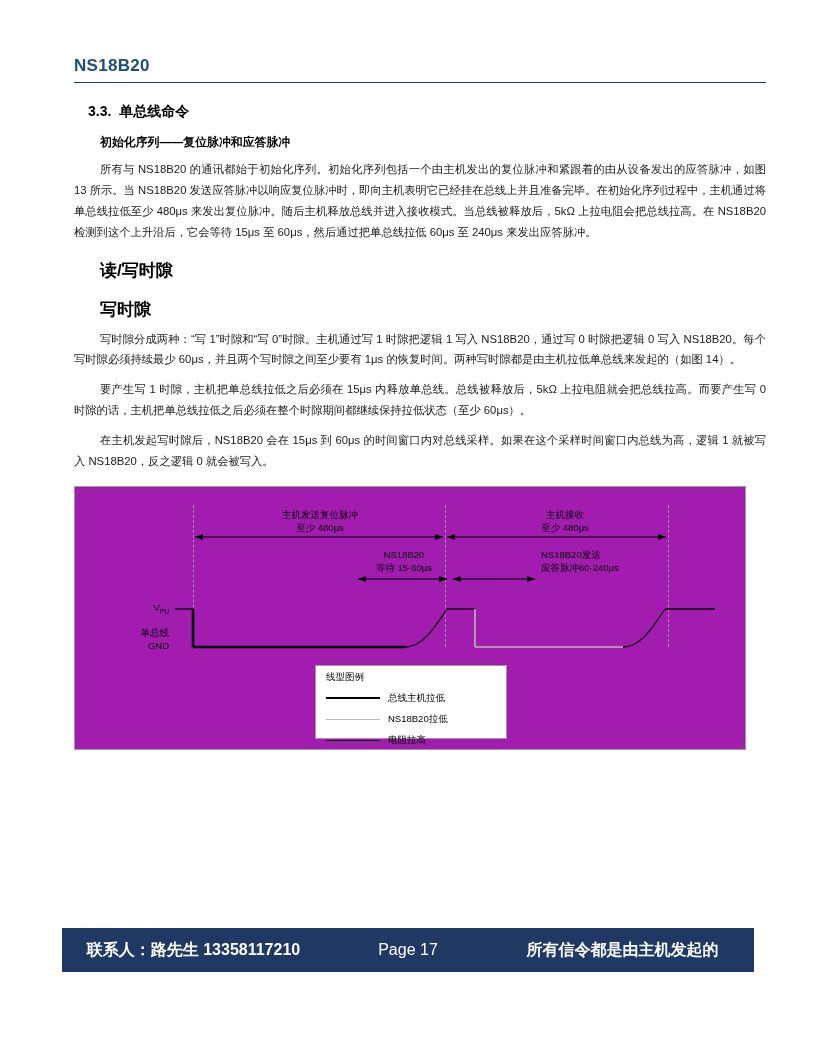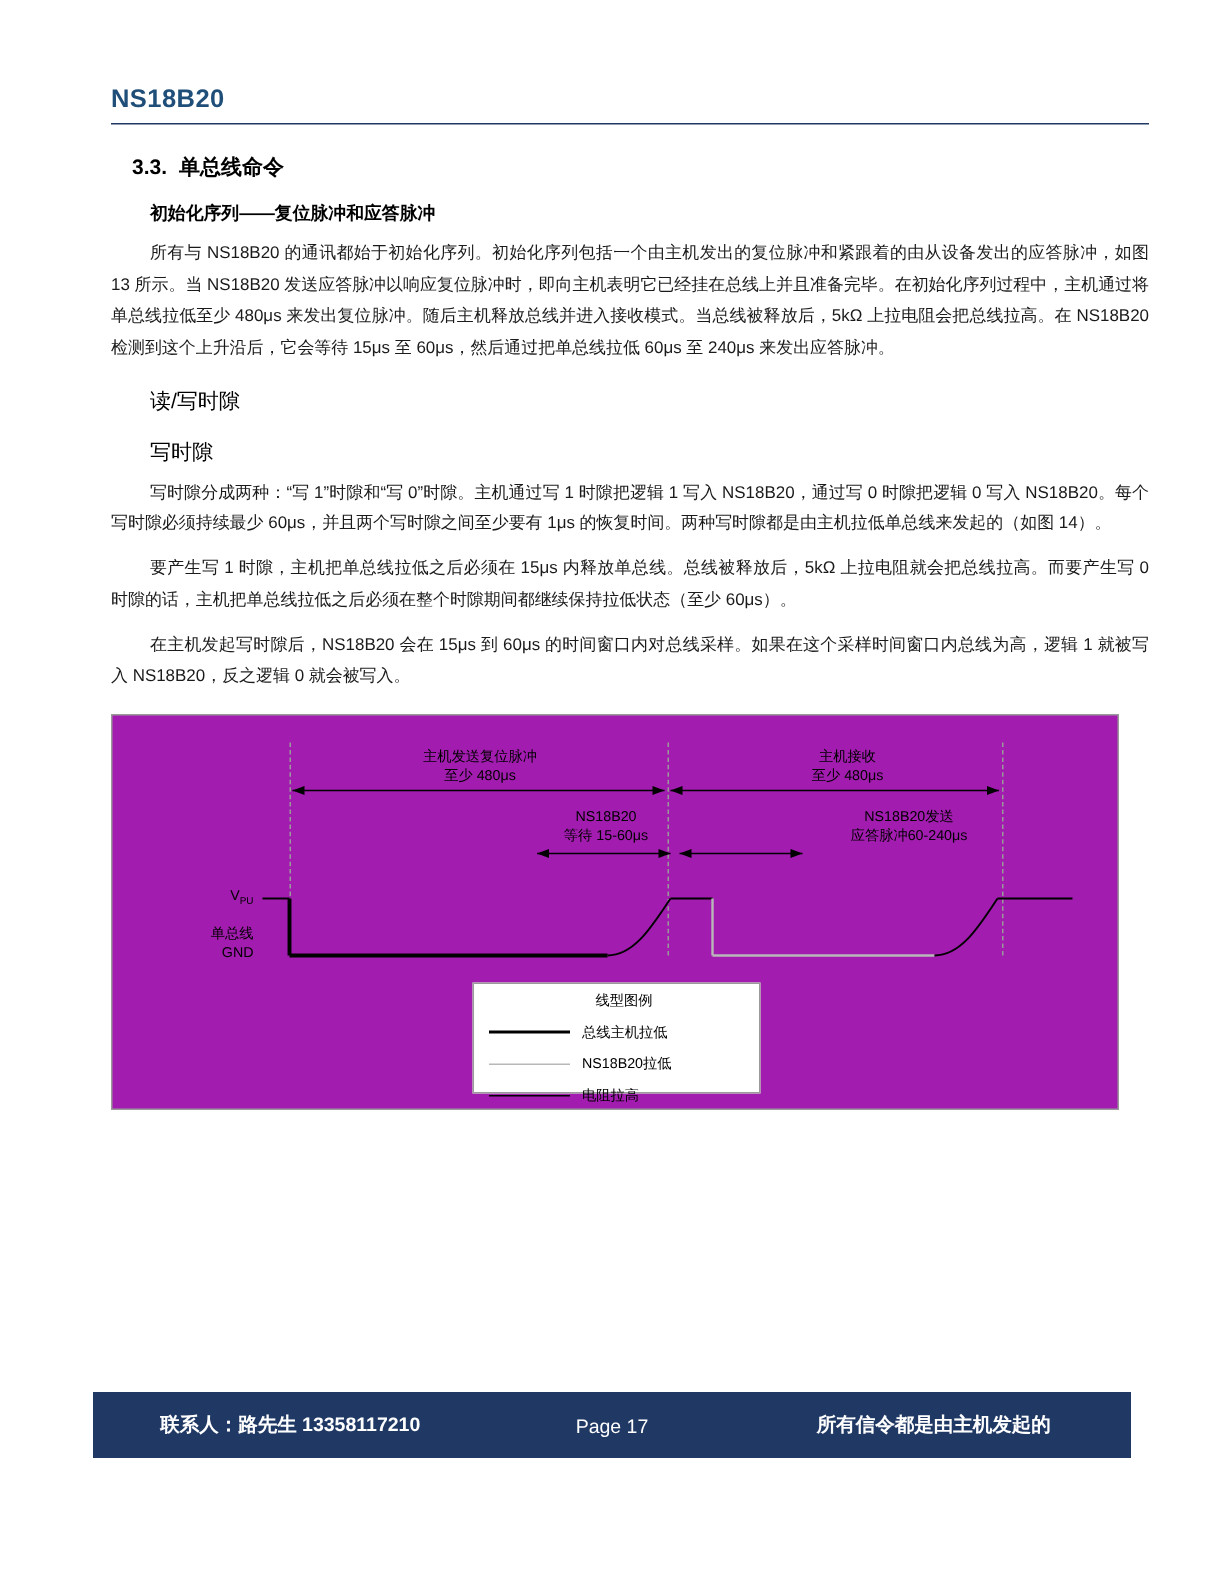--- a/index.html
+++ b/index.html
@@ -57,22 +57,22 @@
   p.indent {
     text-indent: 26px;
   }
   .sub-head {
     font-size: 11.9px;
     font-weight: bold;
     color: #000;
     margin: 14px 0 8px 26px;
   }
   .sub-head2 {
-    font-size: 14px;
-    font-weight: normal;
+    font-size: 17px;
+    font-weight: bold;
     color: #000;
     margin: 16px 0 8px 26px;
   }
   sub {
     font-size: 0.7em;
     vertical-align: sub;
   }
 
   
   .figure-box {
@@ -133,21 +133,21 @@
 
   
   .footer {
     position: absolute;
     left: 62px;
     top: 928px;
     width: 692px;
     height: 44px;
     background: #1f3864;
     color: #ffffff;
-    font-size: 13px;
+    font-size: 16px;
   }
   .footer-inner {
     display: flex;
     align-items: center;
     height: 100%;
   }
   .footer-left {
     flex: 0 0 38%;
     text-align: center;
     font-weight: bold;
@@ -236,30 +236,30 @@
 
         <path d="M548,160 C566,160 578,140 590,122" stroke="#000" stroke-width="1.3" fill="none"></path>
         <line x1="590" y1="122" x2="640" y2="122" stroke="#000" stroke-width="1.3"></line>
       </svg>
 
       <div class="fig-label" style="left:283px; top:62px; width:92px;">
         <span>NS18B20</span><br>
         <span>等待 15-60μs</span>
       </div>
 
-      <div class="fig-label" style="left:466px; top:62px; width:130px; text-align:center;">
+      <div class="fig-label" style="left:466px; top:62px; width:130px; text-align:left;">
         <span>NS18B20发送</span><br>
         <span>应答脉冲60-240μs</span>
       </div>
 
       <div class="fig-label left" style="left:20px; top:115px; width:74px;"><span>V</span><sub>PU</sub></div>
       <div class="fig-label left" style="left:10px; top:140px; width:84px;">单总线</div>
       <div class="fig-label left" style="left:20px; top:153px; width:74px;">GND</div>
 
-      <div class="legend" style="left:240px; top:178px; width:190px; height:72px;text-align:center;">
+      <div class="legend" style="left:240px; top:178px; width:190px; height:72px;">
         <div class="legend-title">线型图例</div>
         <div class="legend-row">
           <span class="legend-swatch" style="border-top:2.6px solid #000000;"></span>
           <span class="legend-text">总线主机拉低</span>
         </div>
         <div class="legend-row">
           <span class="legend-swatch" style="border-top:1.6px solid #b8b8b8;"></span>
           <span class="legend-text">NS18B20拉低</span>
         </div>
         <div class="legend-row">

